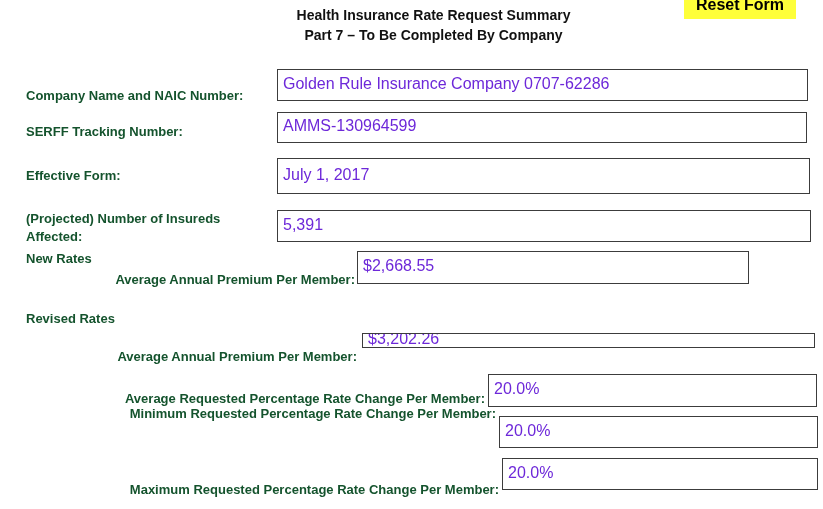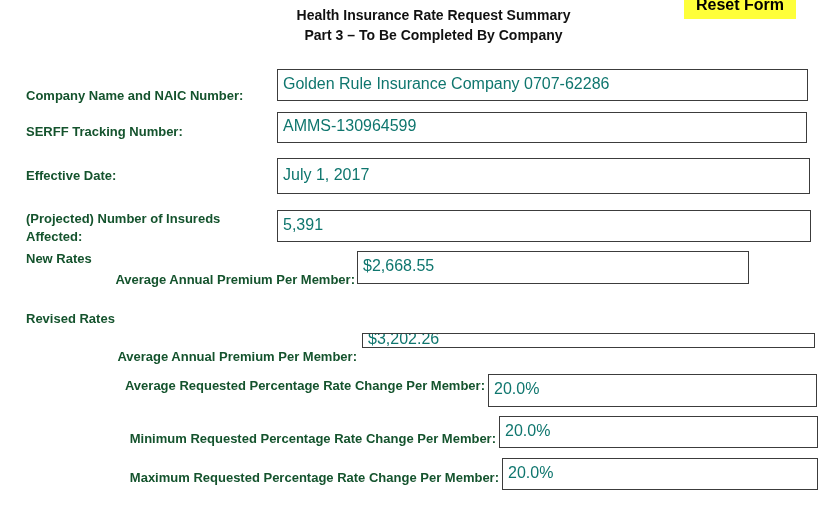--- a/index.html
+++ b/index.html
@@ -13,65 +13,65 @@
   .reset{position:absolute;left:684px;top:-9px;width:112px;height:28px;
          background:#feff3a;border:none;border-radius:0;
          display:flex;align-items:center;justify-content:center;
          font-family:"Liberation Sans",sans-serif;font-weight:700;font-size:16px;
          color:#000;padding:0;cursor:pointer;}
 
   .lbl,.hd{position:absolute;font-weight:700;font-size:13px;line-height:16px;
            color:#14532d;white-space:nowrap;}
   .box{position:absolute;box-sizing:border-box;border:1.5px solid #3c3c3c;
        background:#fff;font-family:"Liberation Sans",sans-serif;font-size:16px;
-       color:#0f766e;padding:0 4px 3px 5px;border-radius:0;outline:none;}
+       color:#6d28d9;padding:0 4px 3px 5px;border-radius:0;outline:none;}
 
   .lbl-company {left:26px;top:88px;}
   .box-company {left:277px;top:69px;width:531px;height:32px;}
   .lbl-serff   {left:26px;top:124px;}
   .box-serff   {left:277px;top:112px;width:530px;height:31px;}
   .lbl-date    {left:26px;top:168px;}
   .box-date    {left:277px;top:158px;width:533px;height:36px;}
   .lbl-insureds{left:26px;top:210px;width:260px;white-space:pre-line;line-height:18px;}
   .box-insureds{left:277px;top:210px;width:534px;height:32px;}
 
   .hd-new      {left:26px;top:251px;}
   .lbl-newprem {right:468px;top:272px;}
   .box-newprem {left:357px;top:251px;width:392px;height:33px;}
 
   .hd-rev      {left:26px;top:311px;}
   .lbl-revprem {right:466px;top:349px;}
   .box-revprem {left:362px;top:333px;width:453px;height:15px;}
 
-  .lbl-avg     {right:338px;top:378px;text-align:center;}
+  .lbl-avg     {right:338px;top:391px;text-align:center;}
   .box-avg     {left:488px;top:374px;width:329px;height:33px;}
-  .lbl-min     {right:327px;top:431px;padding-left:32px;}
+  .lbl-min     {right:327px;top:406px;padding-left:32px;}
   .box-min     {left:499px;top:416px;width:319px;height:32px;}
-  .lbl-max     {right:324px;top:470px;padding-left:13px;}
+  .lbl-max     {right:324px;top:482px;padding-left:13px;}
   .box-max     {left:502px;top:458px;width:316px;height:32px;}
 </style>
 </head>
 <body>
 
 <div class="page">
 
   <div class="title">
     <div>Health Insurance Rate Request Summary</div>
-    <div>Part 3 – To Be Completed By Company</div>
+    <div>Part 7 – To Be Completed By Company</div>
   </div>
 
   <button class="reset">Reset Form</button>
 
   <label class="lbl lbl-company">Company Name and NAIC Number:</label>
   <input class="box box-company" value="Golden Rule Insurance Company 0707-62286" style="">
 
   <label class="lbl lbl-serff">SERFF Tracking Number:</label>
   <input class="box box-serff" value="AMMS-130964599" style="">
 
-  <label class="lbl lbl-date">Effective Date:</label>
+  <label class="lbl lbl-date">Effective Form:</label>
   <input class="box box-date" value="July 1, 2017" style="">
 
   <label class="lbl lbl-insureds">(Projected) Number of Insureds
 Affected:</label>
   <input class="box box-insureds" value="5,391" style="">
 
   <div class="hd hd-new">New Rates</div>
 
   <label class="lbl lbl-newprem">Average Annual Premium Per Member:</label>
   <input class="box box-newprem" value="$2,668.55" style="">

